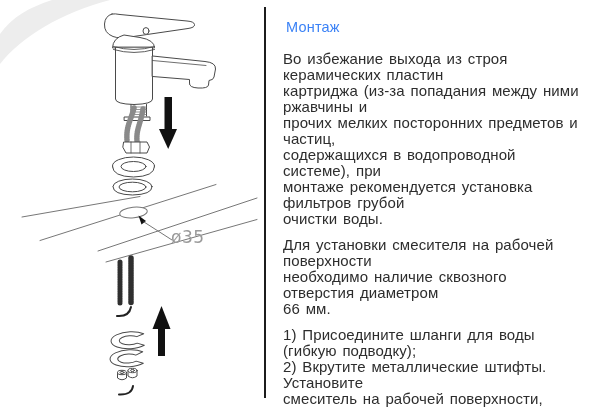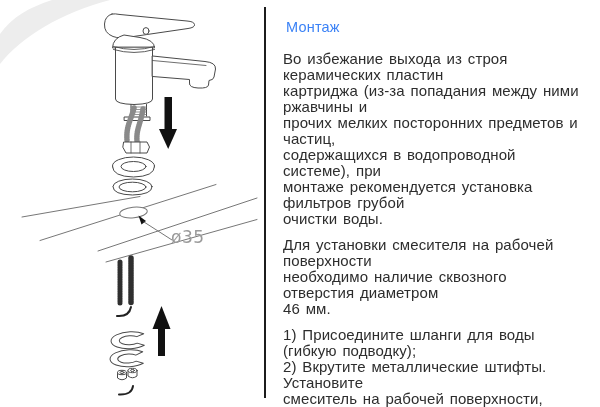--- a/index.html
+++ b/index.html
@@ -142,21 +142,21 @@
   <div class="textcol">
     <h1>Монтаж</h1>
     <p>Во избежание выхода из строя керамических пластин
 картриджа (из-за попадания между ними ржавчины и
 прочих мелких посторонних предметов и частиц,
 содержащихся в водопроводной системе), при
 монтаже рекомендуется установка фильтров грубой
 очистки воды.</p>
     <p>Для установки смесителя на рабочей поверхности
 необходимо наличие сквозного отверстия диаметром
-46 мм.</p>
+66 мм.</p>
     <p>1) Присоедините шланги для воды (гибкую подводку);
 2) Вкрутите металлические штифты. Установите
 смеситель на рабочей поверхности, используя
 прокладку. С нижней стороны рабочей поверхности
 установите С-образную резиновую шайбу, затем
 С-образную металлическую шайбу и надежно
 зафиксируйте получившуюся конструкцию гайками;
 3) Подключите шланги для воды (гибкую подводку) к
 водопроводным трубам.</p>
   </div>

